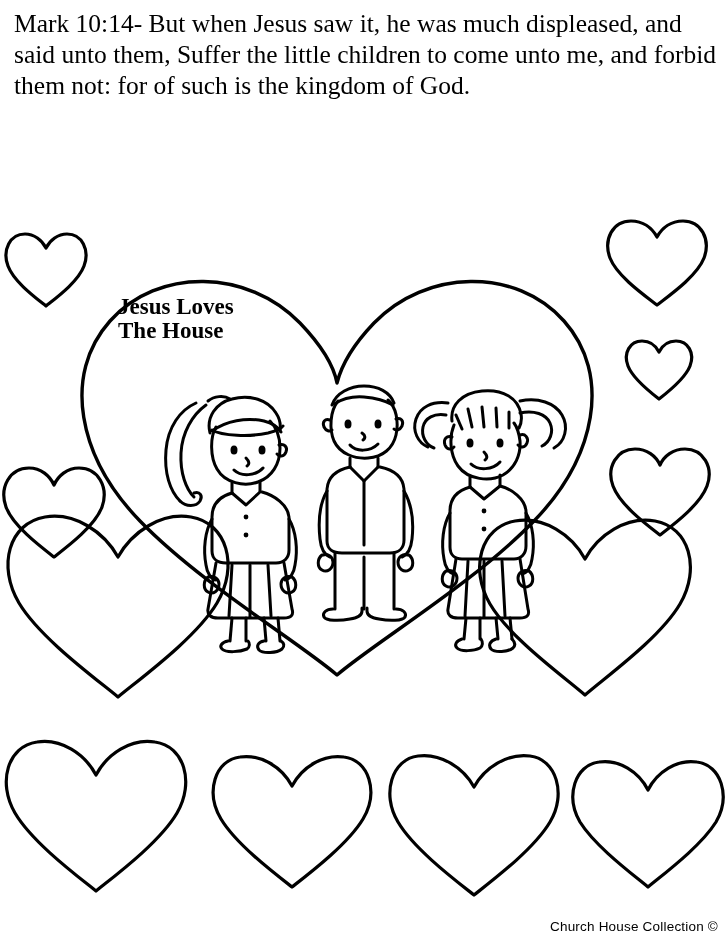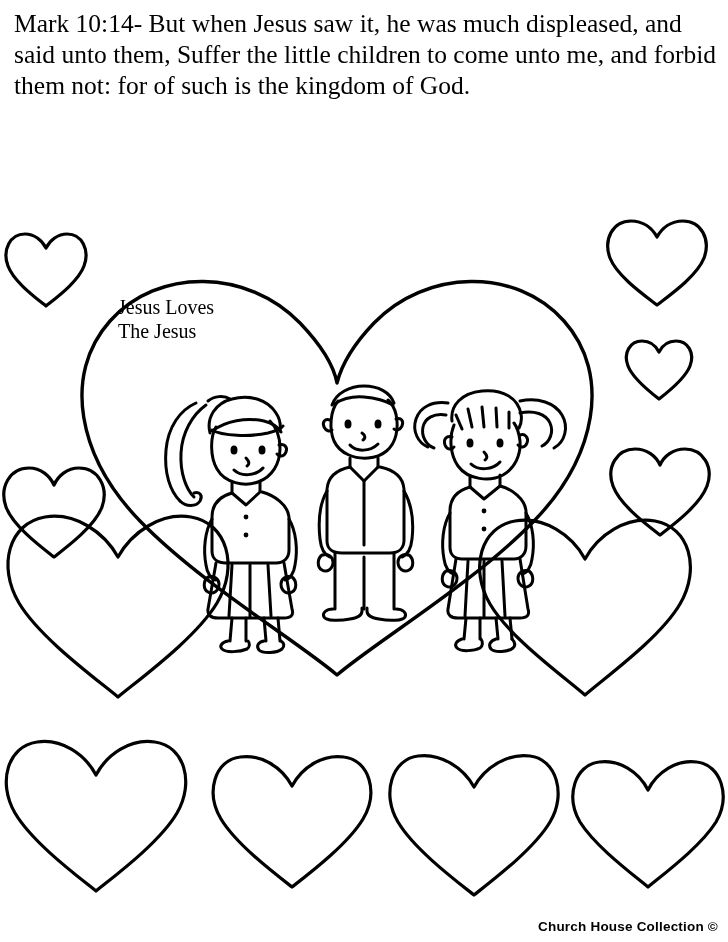--- a/index.html
+++ b/index.html
@@ -41,34 +41,34 @@
   }
   .artboard svg {
     display: block;
   }
   .heart-title {
     position: absolute;
     left: 118px;
     top: 295px;
     width: 230px;
     font-family: "Liberation Serif", serif;
-    font-weight: normal;
-    font-size: 20px;
+    font-weight: bold;
+    font-size: 23px;
     line-height: 24px;
     color: #000;
   }
   .heart-title span {
     display: block;
   }
   .footer {
     position: absolute;
     right: 10px;
     bottom: 8px;
     font-family: "Liberation Sans", sans-serif;
-    font-weight: bold;
+    font-weight: normal;
     font-size: 13.5px;
     color: #000;
     letter-spacing: 0.2px;
   }
 </style>
 </head>
 <body>
 
 <div class="page">
 
@@ -275,18 +275,18 @@
 
         <path d="M462 434 C 456 436, 454 440, 457 443 C 461 447, 474 446, 480 443 C 483 441, 483 437, 481 434"></path>
         <path d="M496 434 C 490 436, 488 440, 491 444 C 495 448, 508 447, 513 443 C 516 440, 515 437, 512 434"></path>
       </g>
 
     </svg>
   </div>
 
   <div class="heart-title">
     <span>Jesus Loves</span>
-    <span>The Jesus</span>
+    <span>The House</span>
   </div>
 
   <div class="footer">Church House Collection ©</div>
 
 </div>
 
 </body></html>

